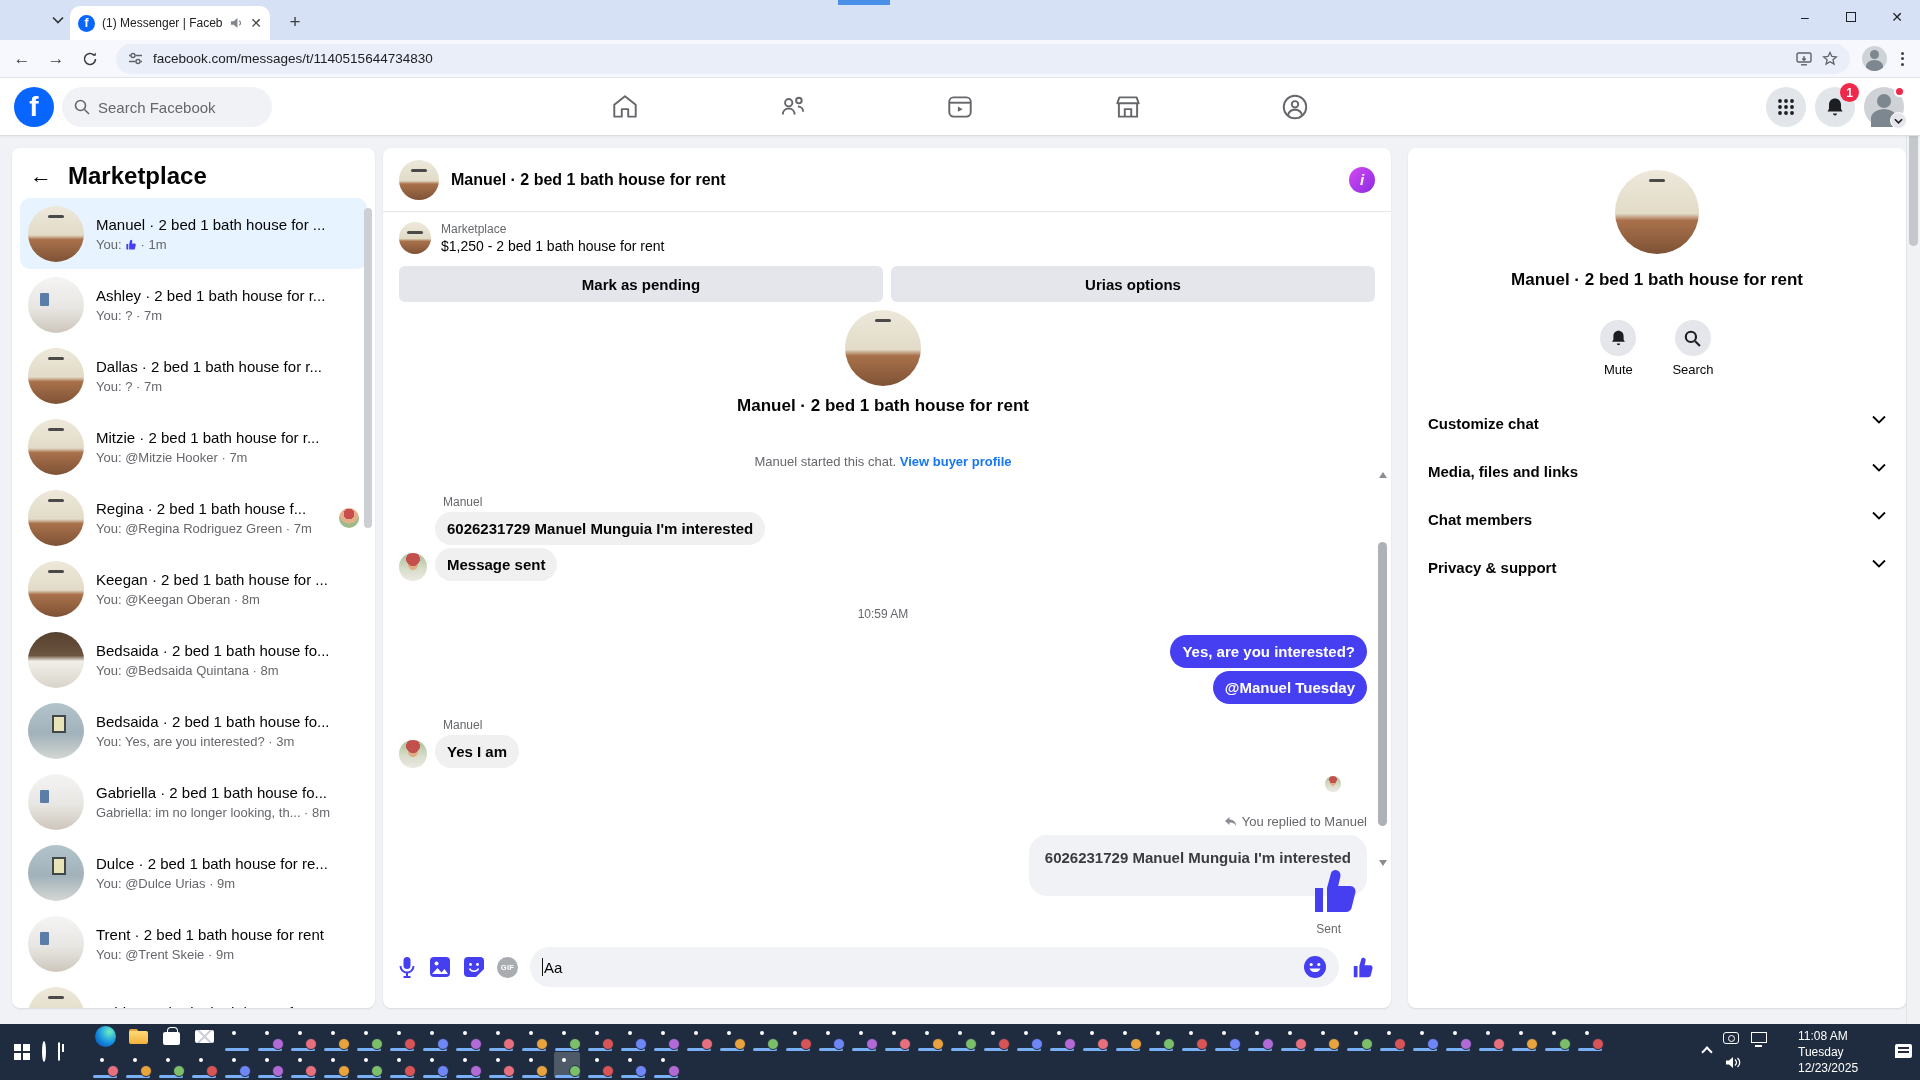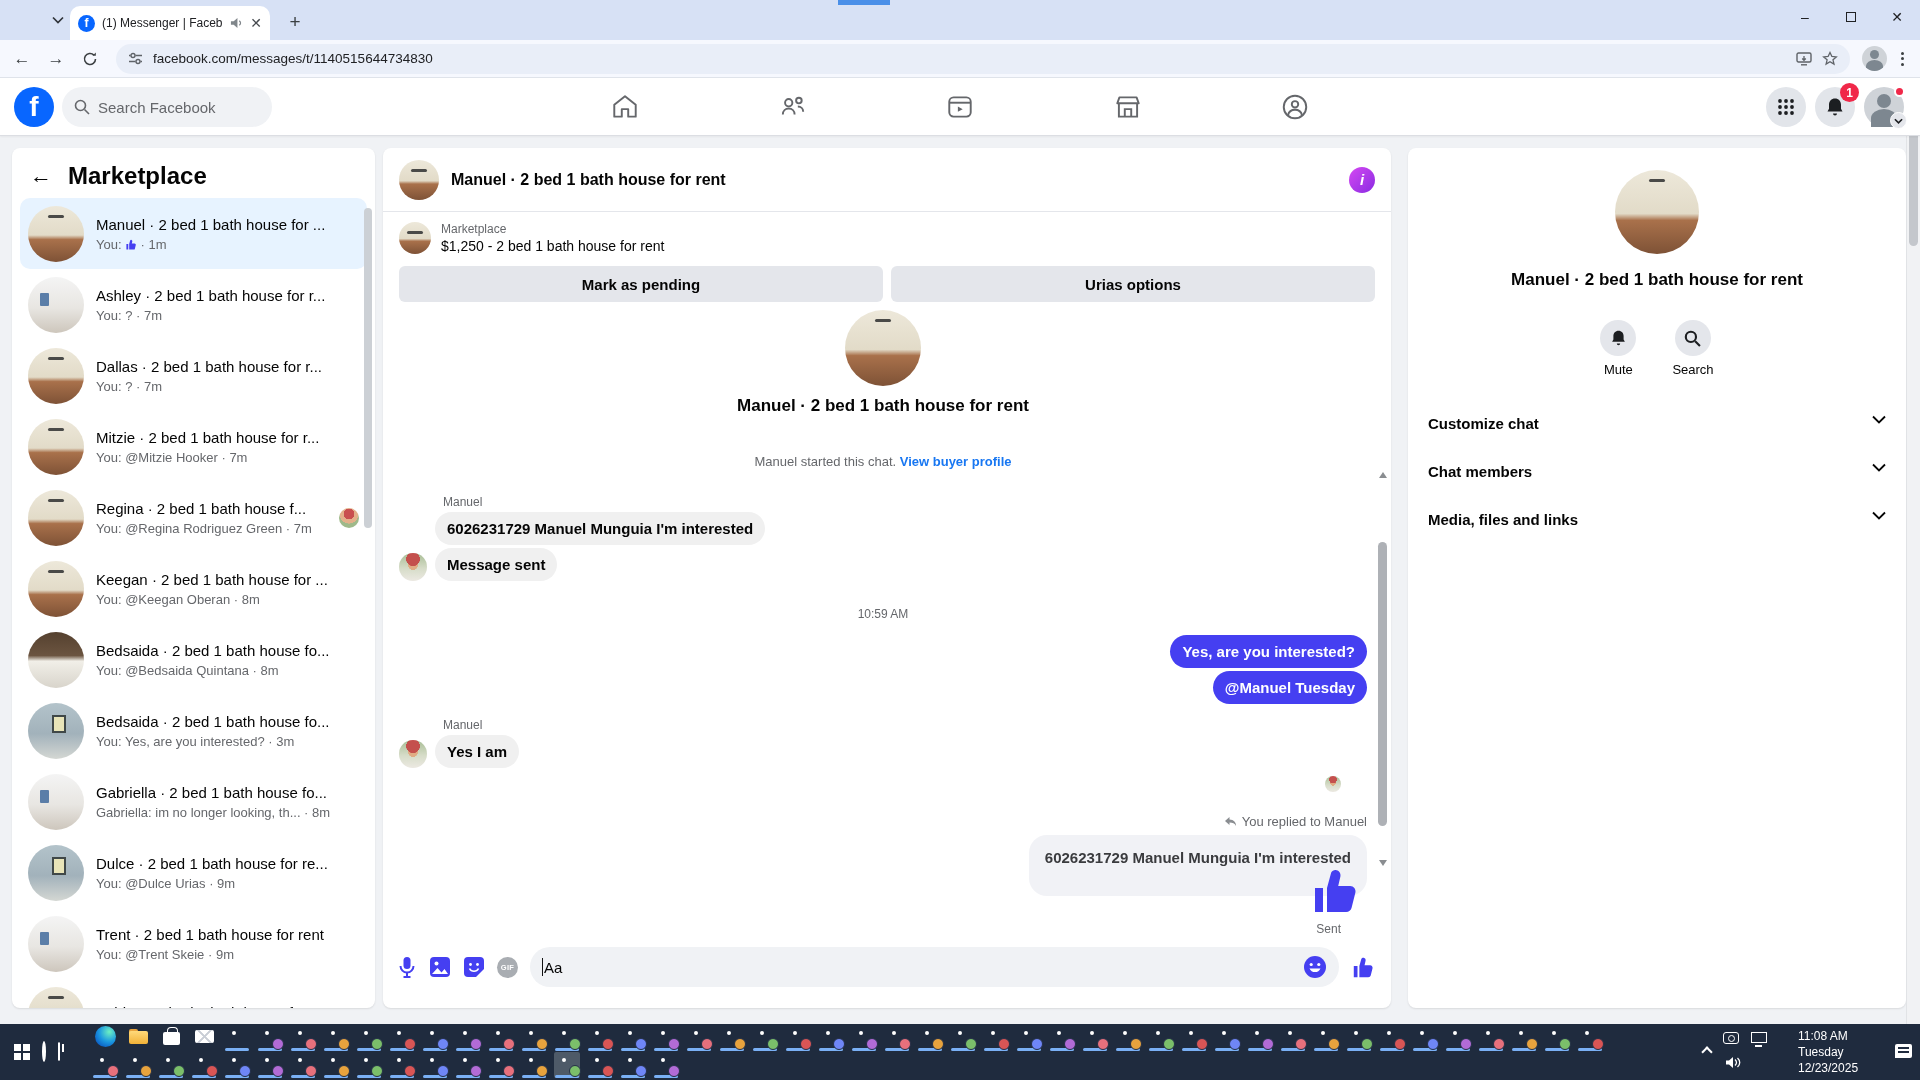--- a/index.html
+++ b/index.html
@@ -608,27 +608,33 @@
         </div>
       </div>
       <div class="accordion">
         <div class="acc-row">
           <span class="acc-label">Customize chat</span>
           <svg width="14" height="9" viewBox="0 0 14 9">
               <path d="M1 1.5l6 6 6-6" stroke="#050505" stroke-width="1.8" fill="none"></path>
             </svg>
         </div>
         <div class="acc-row">
+          <span class="acc-label">Media, files and links</span>
+          <svg width="14" height="9" viewBox="0 0 14 9">
+              <path d="M1 1.5l6 6 6-6" stroke="#050505" stroke-width="1.8" fill="none"></path>
+            </svg>
+        </div>
+        <div class="acc-row">
           <span class="acc-label">Chat members</span>
           <svg width="14" height="9" viewBox="0 0 14 9">
               <path d="M1 1.5l6 6 6-6" stroke="#050505" stroke-width="1.8" fill="none"></path>
             </svg>
         </div>
         <div class="acc-row">
-          <span class="acc-label">Media, files and links</span>
+          <span class="acc-label">Privacy &amp; support</span>
           <svg width="14" height="9" viewBox="0 0 14 9">
               <path d="M1 1.5l6 6 6-6" stroke="#050505" stroke-width="1.8" fill="none"></path>
             </svg>
         </div>
       </div>
     </div>
 
     <div class="pagescroll">
       <div class="arr up"></div>
         <div class="thumb"></div>

